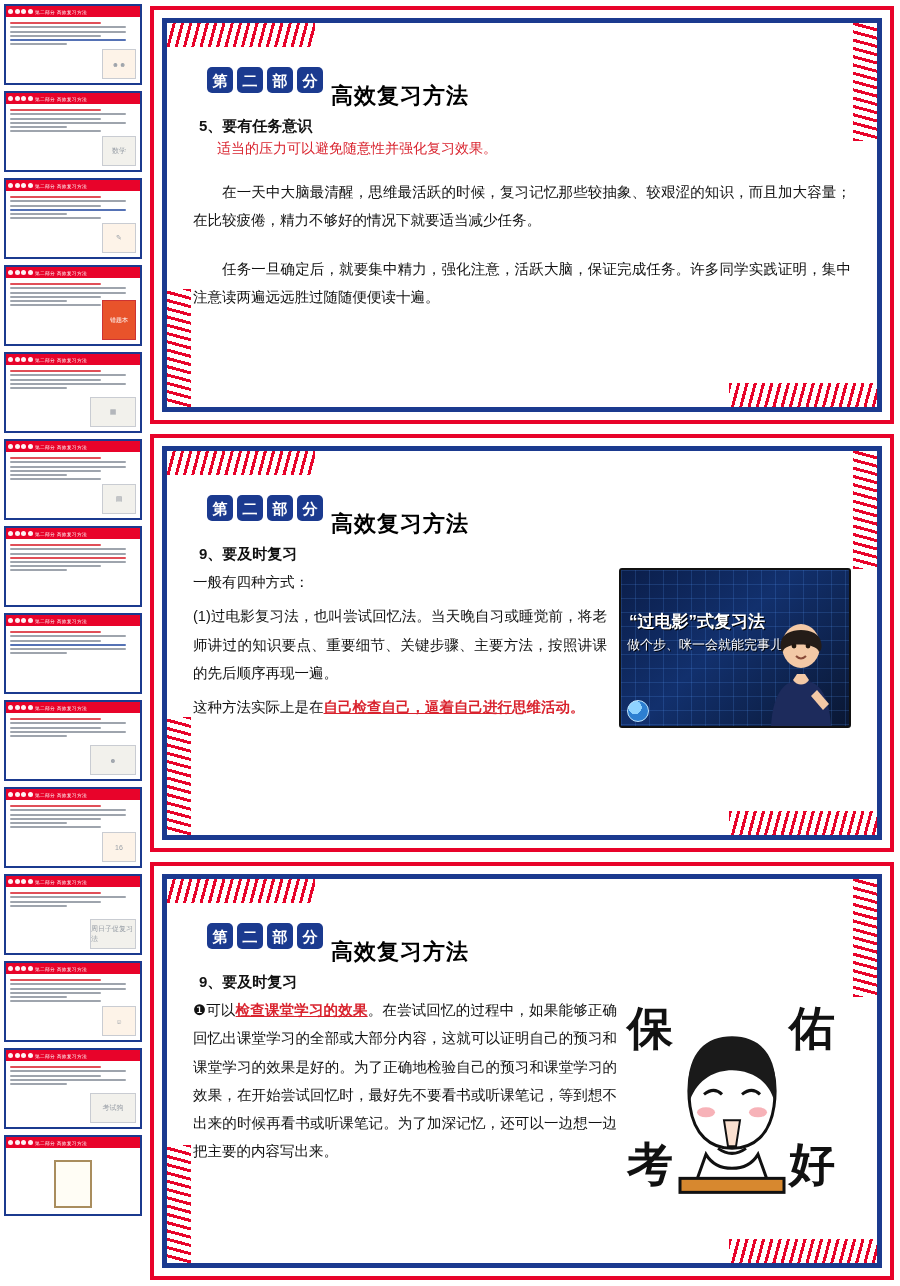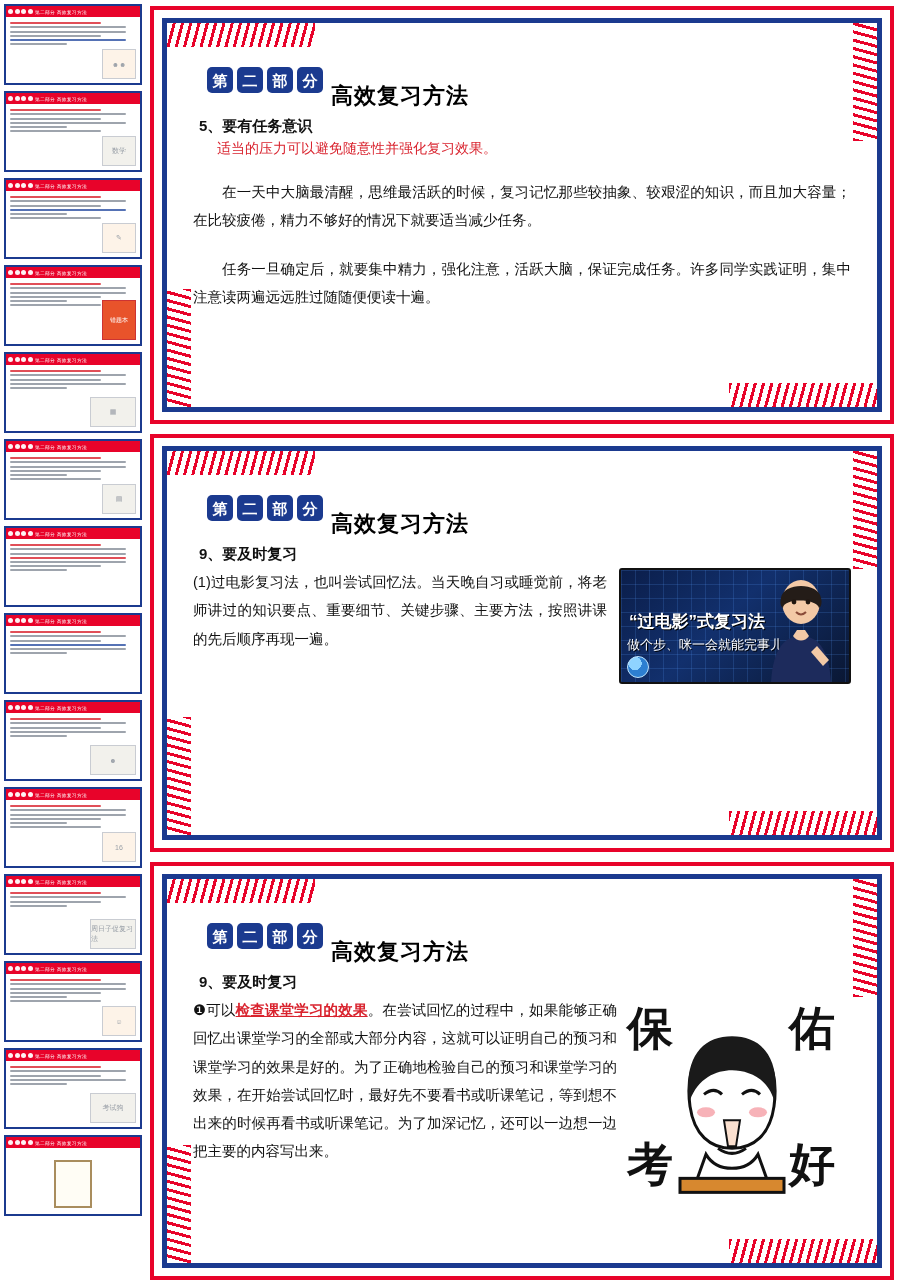--- a/index.html
+++ b/index.html
@@ -127,21 +127,21 @@
   }
   p.body.indent { text-indent: 2em; margin-top: 20px; }
   .redb { color:#d9232e; font-weight:bold; }
   .redb u { text-decoration: underline; }
 
   
   .two-col { display:flex; gap:12px; }
   .two-col .txt { flex: 1 1 auto; }
   .two-col .img { flex: 0 0 232px; }
   .vid {
-    width:232px; height:116px; border:2px solid #111; border-radius:3px;
+    width:232px; height:160px; border:2px solid #111; border-radius:3px;
     background: linear-gradient(135deg,#0b1e4a 0%,#12306d 45%,#0a1733 100%);
     position:relative; overflow:hidden;
   }
   .vid .grid {
     position:absolute; inset:0;
     background-image: linear-gradient(rgba(90,160,255,.18) 1px, transparent 1px),
                       linear-gradient(90deg, rgba(90,160,255,.18) 1px, transparent 1px);
     background-size: 14px 14px;
   }
   .vid .t1 {
@@ -510,21 +510,25 @@
             <span>部</span>
             <span>分</span>
           </span>
           <span class="title-main">高效复习方法</span>
         </div>
 
         <div class="h2">9、要及时复习</div>
 
         <div class="two-col">
           <div class="txt">
+            <p class="body">一般有四种方式：</p>
             <p class="body">(1)过电影复习法，也叫尝试回忆法。当天晚自习或睡觉前，将老师讲过的知识要点、重要细节、关键步骤、主要方法，按照讲课的先后顺序再现一遍。</p>
+            <p class="body">
+              <span>这种方法实际上是在</span><span class="redb"><u>自己检查自己，</u></span><span class="redb"><u>逼着自己进行</u></span><span class="redb">思维活动。</span>
+            </p>
           </div>
           <div class="img">
             <div class="vid">
               <div class="grid"></div>
               <div class="globe"></div>
               <div class="t1">“过电影”式复习法</div>
               <div class="t2">做个步、咪一会就能完事儿</div>
               <svg class="person" viewBox="0 0 84 110">
                 <ellipse cx="42" cy="30" rx="19" ry="22" fill="#f3c9a6"></ellipse>
                 <path d="M22 26c2-16 38-16 40 0 2 8-2 10-2 10-2-10-36-10-36 0 0 0-4-2-2-10z" fill="#241c18"></path>

